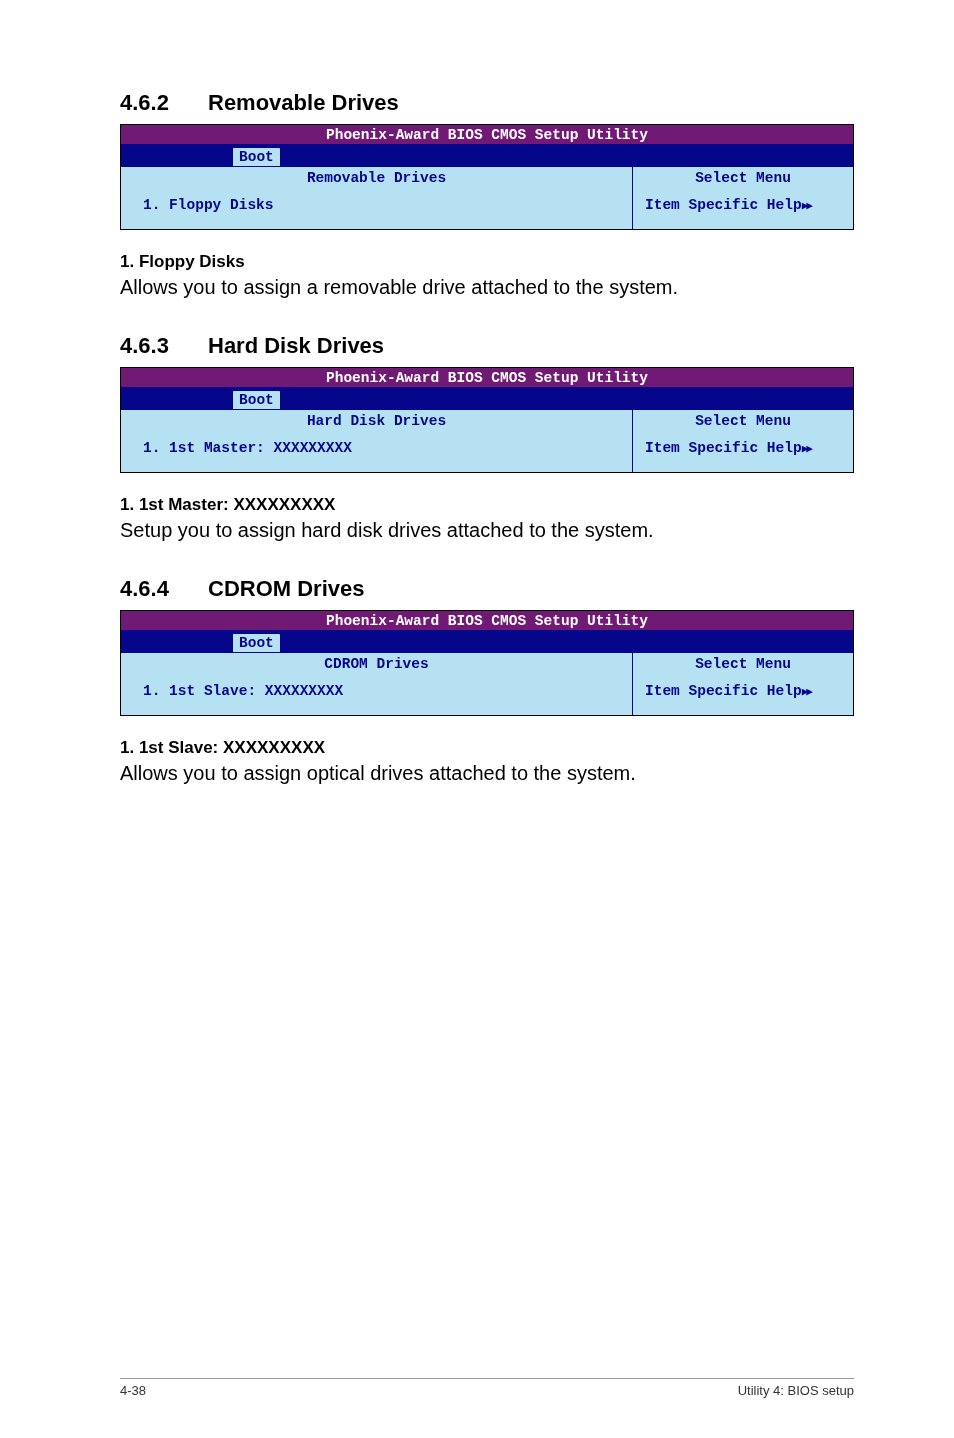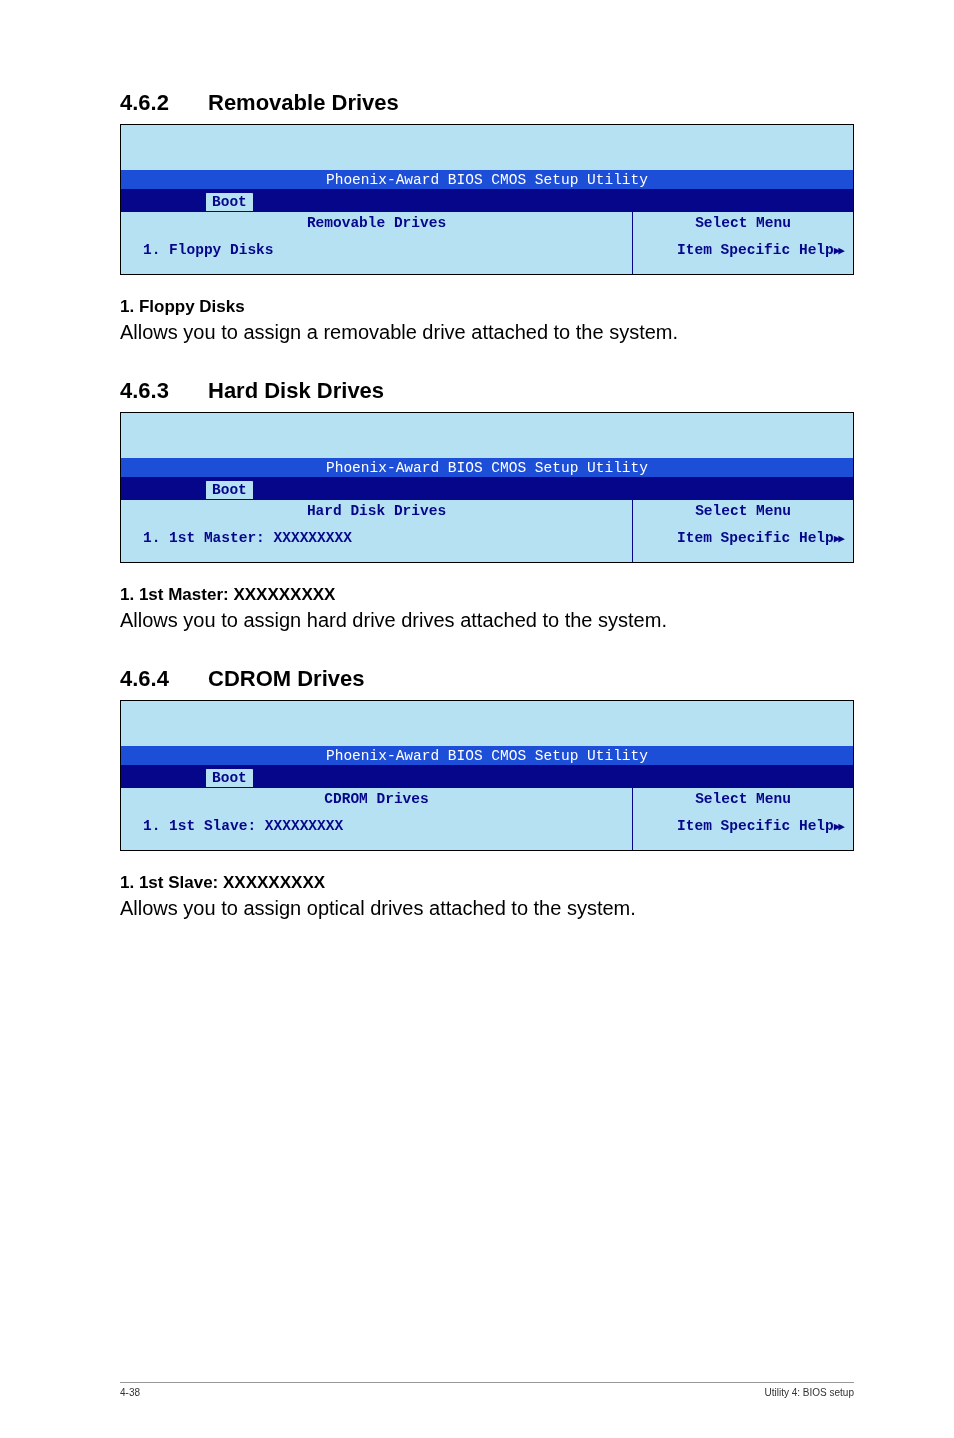--- a/index.html
+++ b/index.html
@@ -22,48 +22,47 @@
     .section-num { display:inline-block; width:88px; }
     .bios-box {
       border: 1px solid #000;
       margin: 4px 0 22px 0;
       background: #b6e1f3;
       font-family: "Courier New", monospace;
       font-size: 14.5px;
     }
     .bios-title {
       text-align: center;
-      background: #1d4ed8;
+      background: #701a75;
       color: #fff;
       padding: 1px 0 0 0;
-      font-weight: normal;
+      font-weight: bold;
       font-size: 14.5px;
       line-height: 18px;
-      margin-top: 45px;
     }
     .bios-tabs {
       height: 22px;
       background: #06068a;
       display:flex;
       align-items: flex-end;
-      padding-left: 84px;
+      padding-left: 111px;
     }
     .bios-tab {
       background: #b6e1f3;
       color:#06068a;
       border: 1px solid #06068a;
       border-bottom:none;
       padding:1px 6px;
       font-weight: bold;
       border-radius: 2px 2px 0 0;
       font-size: 14.5px;
     }
     .bios-header-row { display: flex; border-top:1px solid #06068a; }
     .col-left { flex: 1; border-right:1px solid #06068a; }
-    .col-right { width: 220px; text-align: right; }
+    .col-right { width: 220px; }
     .bios-header-row .col-left, .bios-header-row .col-right {
       text-align:center;
       font-weight:bold;
       color: #06068a;
       padding: 3px 0;
     }
     .bios-body-row { display:flex; }
     .bios-body-row .col-left, .bios-body-row .col-right {
       padding: 8px 10px 16px 22px;
       font-weight:bold;
@@ -79,21 +78,21 @@
     .desc {
       font-size: 20px;
       margin-bottom: 32px;
       line-height: 1.35;
     }
     .footer {
       position:absolute;
       left:120px; right:100px; bottom:40px;
       border-top:1px solid #999;
       padding-top:4px;
-      font-size: 10px;
+      font-size: 13px;
       color:#333;
       display:flex;
       justify-content:space-between;
     }
     .arrows::after { content:"\25B6\25B6"; font-size:11px; letter-spacing:-2px; }
   </style>
 </head>
 <body>
 
 <h2 class="section-title">
@@ -129,21 +128,21 @@
   <div class="bios-header-row">
     <div class="col-left">Hard Disk Drives</div>
     <div class="col-right">Select Menu</div>
   </div>
   <div class="bios-body-row">
     <div class="col-left">1. 1st Master: XXXXXXXXX</div>
     <div class="col-right"><span>Item Specific Help</span><span class="arrows"></span></div>
   </div>
 </div>
 <h3 class="sub-heading">1. 1st Master: XXXXXXXXX</h3>
-<p class="desc">Allows you to assign hard drive drives attached to the system.</p>
+<p class="desc">Setup you to assign hard disk drives attached to the system.</p>
 
 <h2 class="section-title">
   <span class="section-num">4.6.4</span>
   <span>CDROM Drives</span>
 </h2>
 <div class="bios-box">
   <div class="bios-title">Phoenix-Award BIOS CMOS Setup Utility</div>
   <div class="bios-tabs">
     <span class="bios-tab">Boot</span>
   </div>

